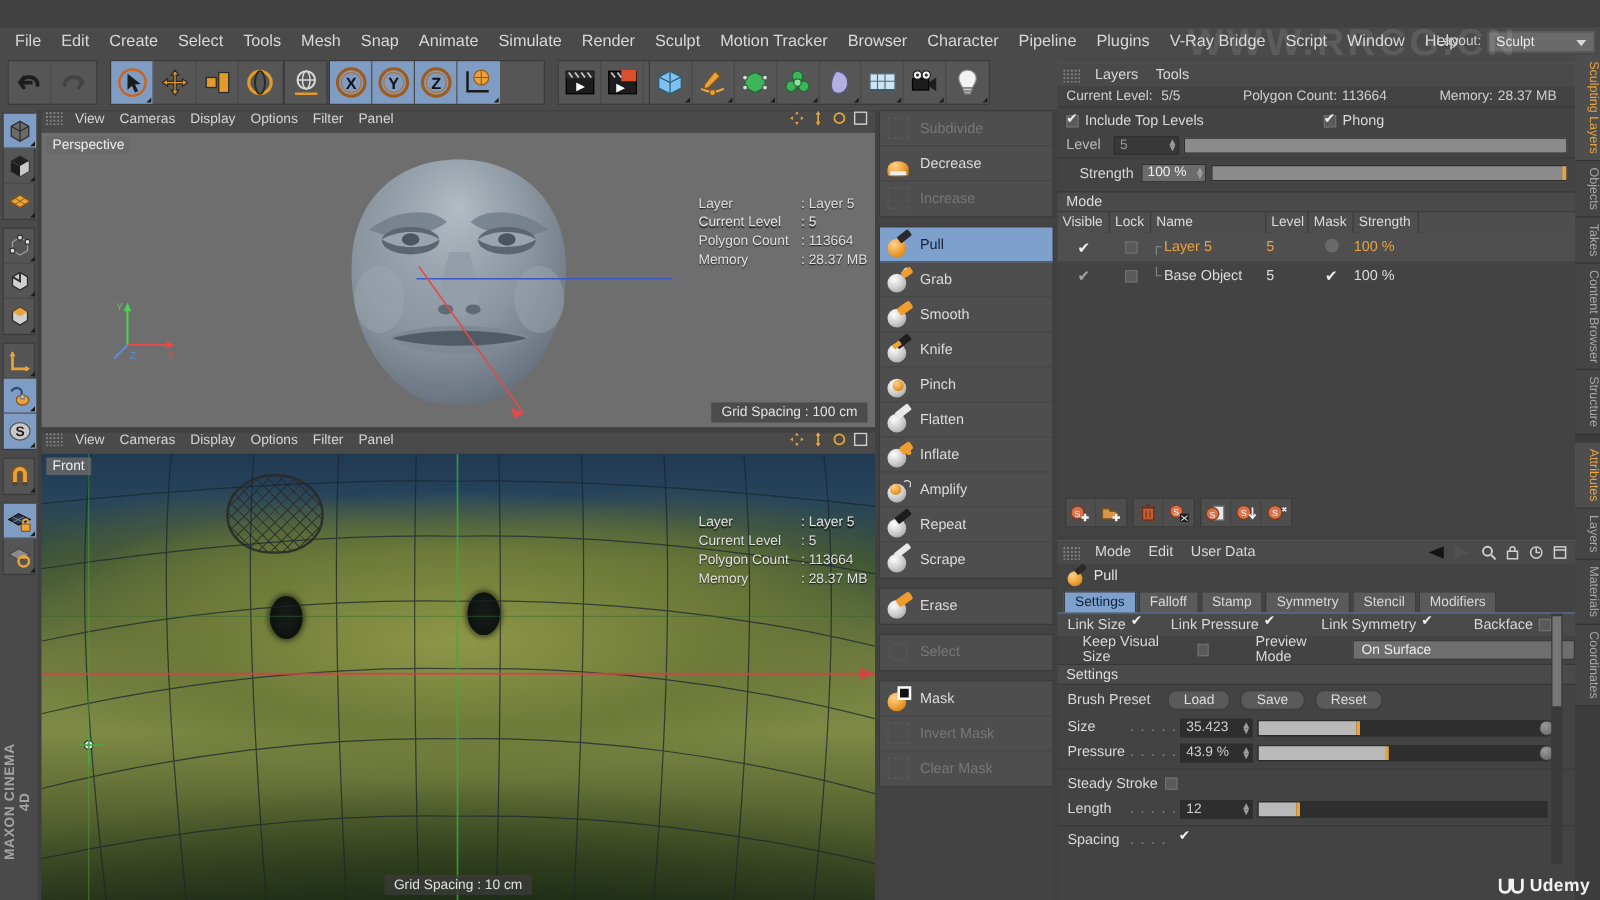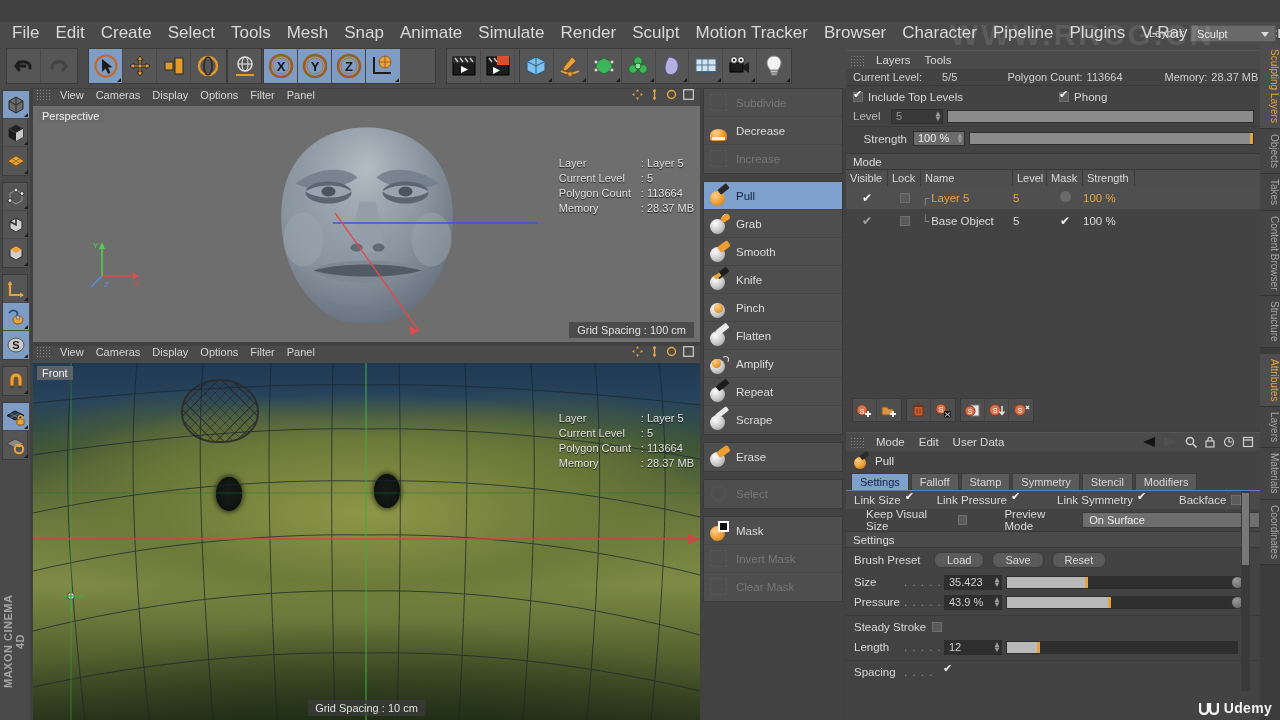--- a/index.html
+++ b/index.html
@@ -20,21 +20,21 @@
     background:radial-gradient(circle at 35% 30%, #6fa8dc, #1f4f86); margin:0 7px 0 8px;
     box-shadow:inset 0 0 1px #000; }
   .titlebar .ttl { color:#d6d6d6; font-size:11.5px; letter-spacing:.1px; }
   .wbtns { position:absolute; right:0; top:0; height:22px; display:flex; }
   .wbtn { width:40px; height:22px; display:flex; align-items:center; justify-content:center;
     color:#d0d0d0; font-size:12px; }
 
   
   .menubar { position:absolute; left:0; top:22px; width:1280px; height:22px;
     background:#4a4a4a; display:flex; align-items:center; }
-  .menubar .mi { padding:0 8px; height:22px; line-height:22px; color:#d8d8d8; font-size:17px; white-space:nowrap; }
+  .menubar .mi { padding:0 8px; height:22px; line-height:22px; color:#d8d8d8; font-size:13px; white-space:nowrap; }
   .layoutbox { position:absolute; right:4px; top:2px; height:18px; display:flex; align-items:center; gap:5px; }
   .layoutbox .lbl { color:#d0d0d0; font-size:11px; }
   .layoutsel { background:#6a6a6a; color:#e8e8e8; font-size:11px; padding:1px 24px 1px 6px;
     height:17px; line-height:15px; border:1px solid #555; position:relative; min-width:86px; }
   .layoutsel:after { content:""; position:absolute; right:6px; top:6px;
     border-left:4px solid transparent; border-right:4px solid transparent; border-top:5px solid #d8d8d8; }
 
   
   .toolbar { position:absolute; left:0; top:44px; width:1280px; height:44px; background:#4a4a4a; }
   .tgroup { position:absolute; top:4px; height:36px; display:flex; background:#565656;
@@ -781,20 +781,28 @@
           <div class="bitem">
             <span class="bico">
               <span class="ball"></span>
               <span class="tipwt" style="width:13px;"></span>
             </span>
             <span>Flatten</span>
           </div>
           <div class="bitem">
             <span class="bico">
               <span class="ball"></span>
+              <span class="tipor" style="width:10px;"></span>
+              <span style="position:absolute;right:0;top:6px;width:4px;height:4px;border-radius:50%;background:#ef9d2f;"></span>
+            </span>
+            <span>Inflate</span>
+          </div>
+          <div class="bitem">
+            <span class="bico">
+              <span class="ball"></span>
               <span class="ballo" style="left:3px;bottom:6px;width:9px;height:9px;"></span>
               <span style="position:absolute;right:0;top:2px;width:7px;height:7px;border:1.5px solid #ddd;border-radius:50%;border-left-color:transparent;border-bottom-color:transparent;"></span>
             </span>
             <span>Amplify</span>
           </div>
           <div class="bitem">
             <span class="bico">
               <span class="ball"></span>
               <span class="tipdk" style="width:13px;background:#1c1c1c;"></span>
             </span>
@@ -855,21 +863,21 @@
     <div class="panelhdr">
       <div class="grip"></div>
       <div id="sl-menu" style="display:flex;">
           <div class="mi">Layers</div>
           <div class="mi">Tools</div>
         </div>
     </div>
 
     <div class="inforow" style="padding-left:7px;">
       <span>Current Level:</span>
-      <span style="margin-left:20px;">5/5</span>
+      <span style="margin-left:7px;">5/5</span>
       <span style="margin-left:50px;">Polygon Count:</span>
       <span style="margin-left:4px;">113664</span>
       <span style="margin-left:42px;">Memory:</span>
       <span style="margin-left:4px;">28.37 MB</span>
     </div>
 
     <div class="ckrow" style="margin-top:2px;">
       <span class="ck on"></span>
       <span>Include Top Levels</span>
       <span class="ck on" style="margin-left:96px;"></span>

